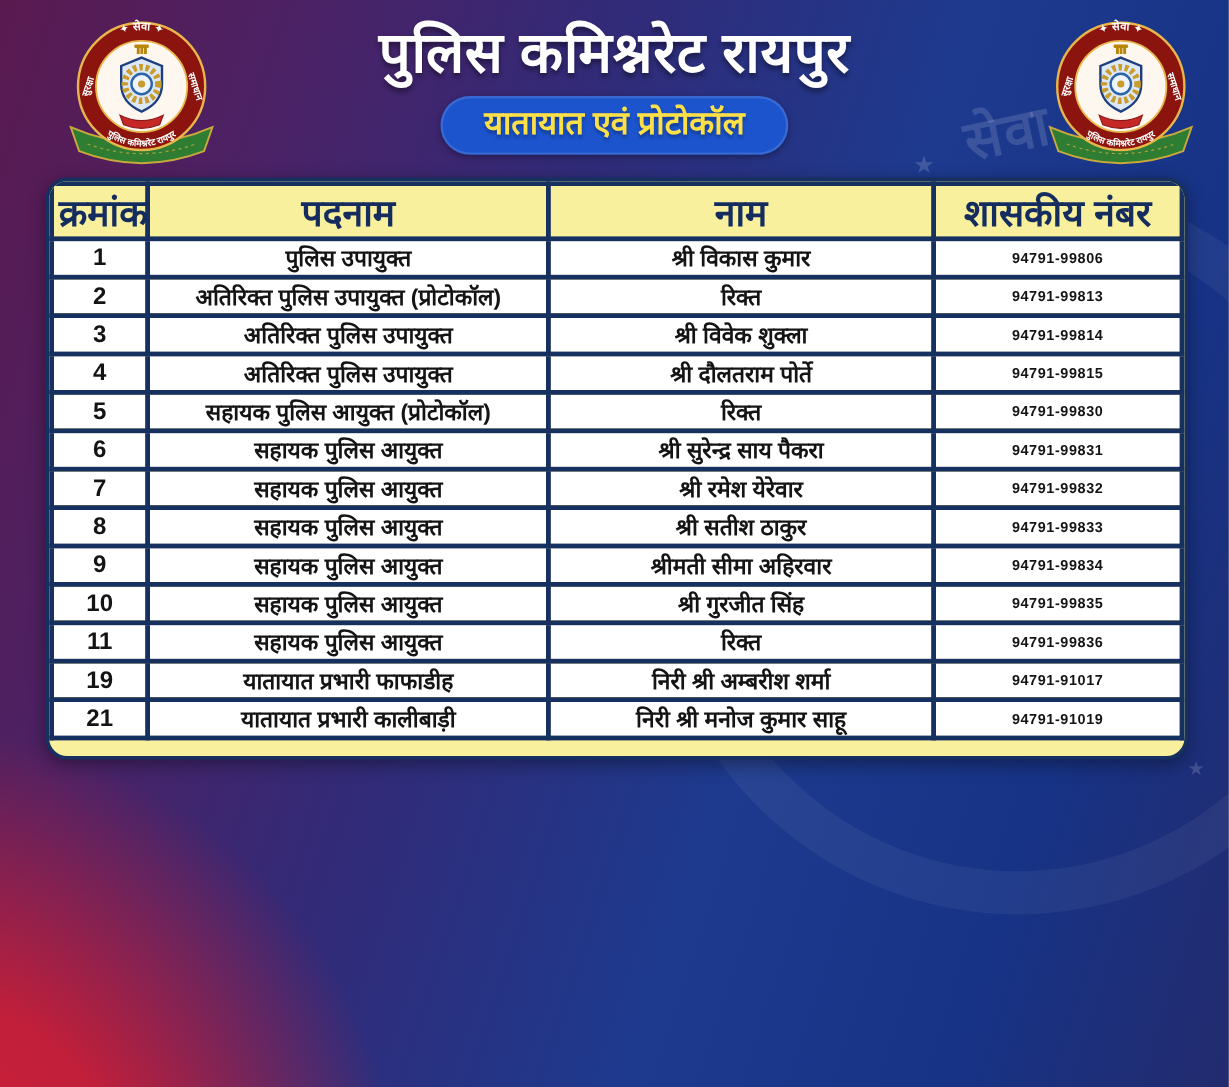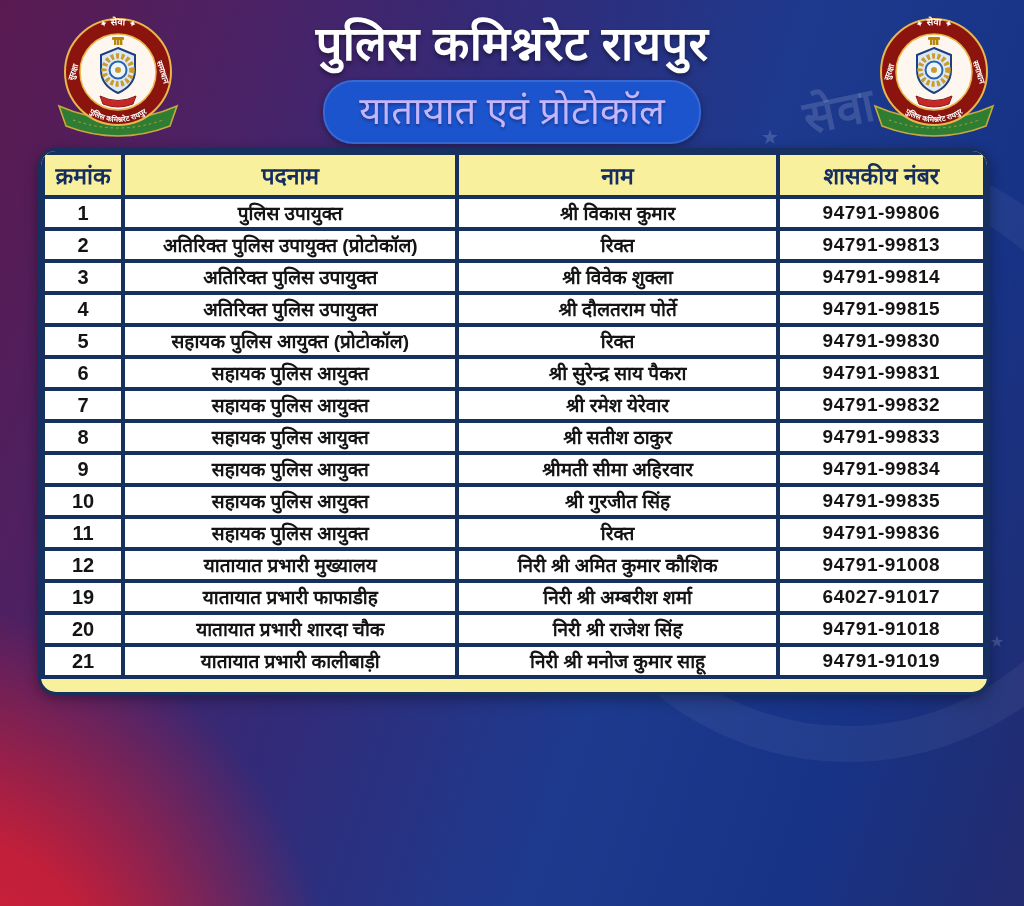--- a/index.html
+++ b/index.html
@@ -25,45 +25,45 @@
   
   .logo{position:absolute;top:10px;width:152px;height:134px;z-index:2;}
   .logo.left{left:42px;}
   .logo.right{right:14px;}
   .header-center{position:absolute;left:200px;right:200px;top:18px;text-align:center;z-index:2;}
   .title{
     color:#ffffff;font-size:47px;font-weight:800;line-height:1.12;
     text-shadow:0 3px 4px rgba(0,0,0,0.4);letter-spacing:0.5px;white-space:nowrap;
   }
   .subtitle-pill{
-    display:inline-block;margin-top:9px;color:#c4b5fd;background:#1c54cd;
-    font-size:38px;font-weight:400;padding:3px 36px 9px;border-radius:30px;
+    display:inline-block;margin-top:9px;color:#fde047;background:#1c54cd;
+    font-size:27px;font-weight:700;padding:3px 36px 9px;border-radius:30px;
     text-shadow:0 2px 3px rgba(0,0,0,0.3);
     box-shadow:0 2px 6px rgba(0,0,0,0.35), inset 0 0 0 2px rgba(255,255,255,0.12);
     white-space:nowrap;
   }
   
   .table-panel{
     position:absolute;left:38px;top:148px;width:952px;z-index:3;
     background:#f9f09d;border:3px solid #16305f;border-radius:18px;
     overflow:hidden;padding-bottom:13px;box-sizing:border-box;
     box-shadow:0 4px 14px rgba(0,0,0,0.35);
   }
   table.roster{width:100%;border-collapse:collapse;table-layout:fixed;}
   table.roster th{
-    background:#f9f09d;color:#142c5e;font-size:23px;font-weight:800;
+    background:#f9f09d;color:#142c5e;font-size:31px;font-weight:800;
     height:40px;border:4px solid #16305f;padding:0 4px;
   }
   table.roster td{
     background:#ffffff;color:#141414;font-size:19px;font-weight:700;
     height:28px;border:4px solid #16305f;text-align:center;padding:0 4px;
     white-space:nowrap;overflow:hidden;
   }
   table.roster td.c-sn{font-size:20px;}
-  table.roster td.c-phone{font-size:19px;letter-spacing:0.5px;}
+  table.roster td.c-phone{font-size:12px;letter-spacing:0.5px;}
   col.w-sn{width:8.5%;} col.w-desig{width:35.5%;} col.w-name{width:34%;} col.w-phone{width:22%;}
   
   .defs-svg{position:absolute;width:0;height:0;}
 </style>
 </head>
 <body>
 
 <svg class="defs-svg" aria-hidden="true">
   <defs>
     <path id="arcTop" d="M 28,62 A 47,47 0 0 1 122,62"></path>
@@ -239,46 +239,34 @@
     <td class="c-phone">94791-99835</td>
   </tr>
 
   <tr>
     <td class="c-sn">11</td>
     <td class="c-desig">सहायक पुलिस आयुक्त</td>
     <td class="c-name">रिक्त</td>
     <td class="c-phone">94791-99836</td>
   </tr>
 
-  <tr>
-    <td class="c-sn">12</td>
-    <td class="c-desig">यातायात प्रभारी मुख्यालय</td>
-    <td class="c-name">निरी श्री अमित कुमार कौशिक</td>
-    <td class="c-phone">94791-91008</td>
-  </tr>
 
 
 
 
 
 
 
   <tr>
     <td class="c-sn">19</td>
     <td class="c-desig">यातायात प्रभारी फाफाडीह</td>
     <td class="c-name">निरी श्री अम्बरीश शर्मा</td>
-    <td class="c-phone">64027-91017</td>
-  </tr>
-
-  <tr>
-    <td class="c-sn">20</td>
-    <td class="c-desig">यातायात प्रभारी शारदा चौक</td>
-    <td class="c-name">निरी श्री राजेश सिंह</td>
-    <td class="c-phone">94791-91018</td>
-  </tr>
+    <td class="c-phone">94791-91017</td>
+  </tr>
+
 
   <tr>
     <td class="c-sn">21</td>
     <td class="c-desig">यातायात प्रभारी कालीबाड़ी</td>
     <td class="c-name">निरी श्री मनोज कुमार साहू</td>
     <td class="c-phone">94791-91019</td>
   </tr>
 </tbody>
   </table>
 </div>

